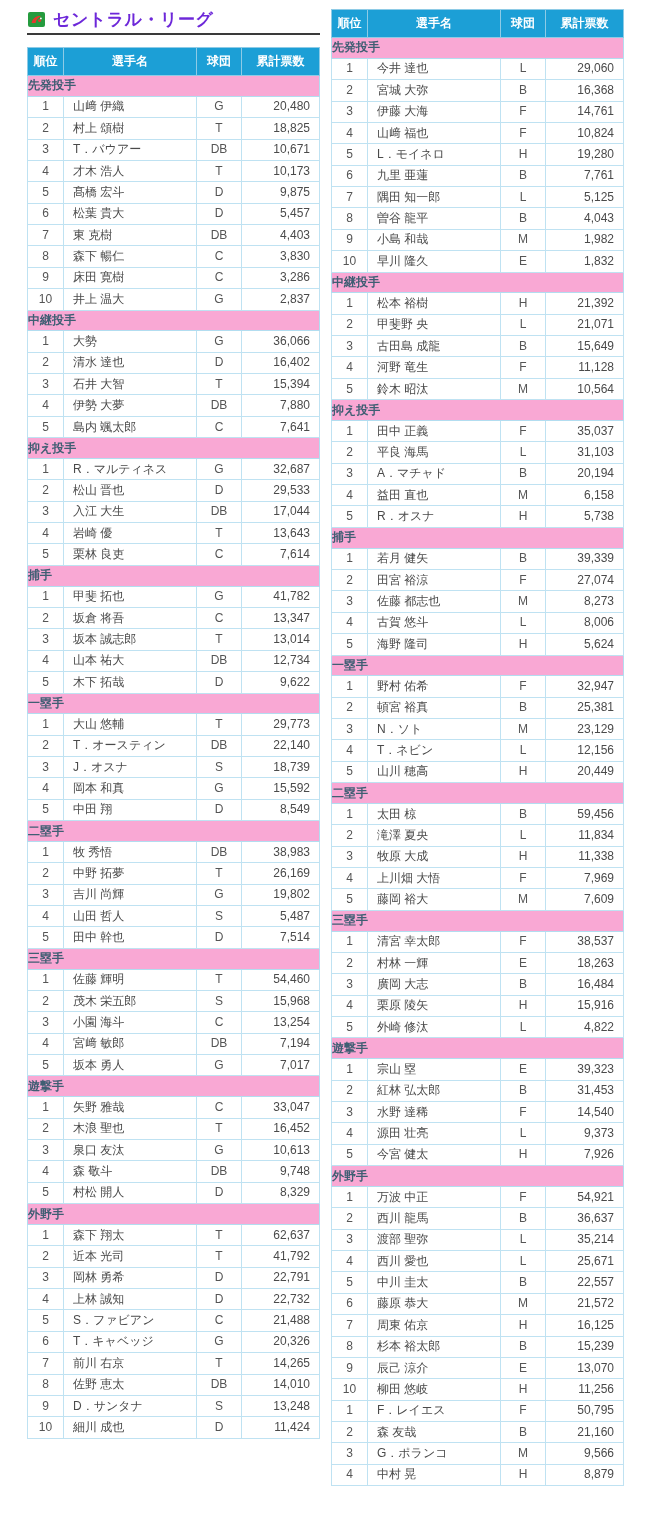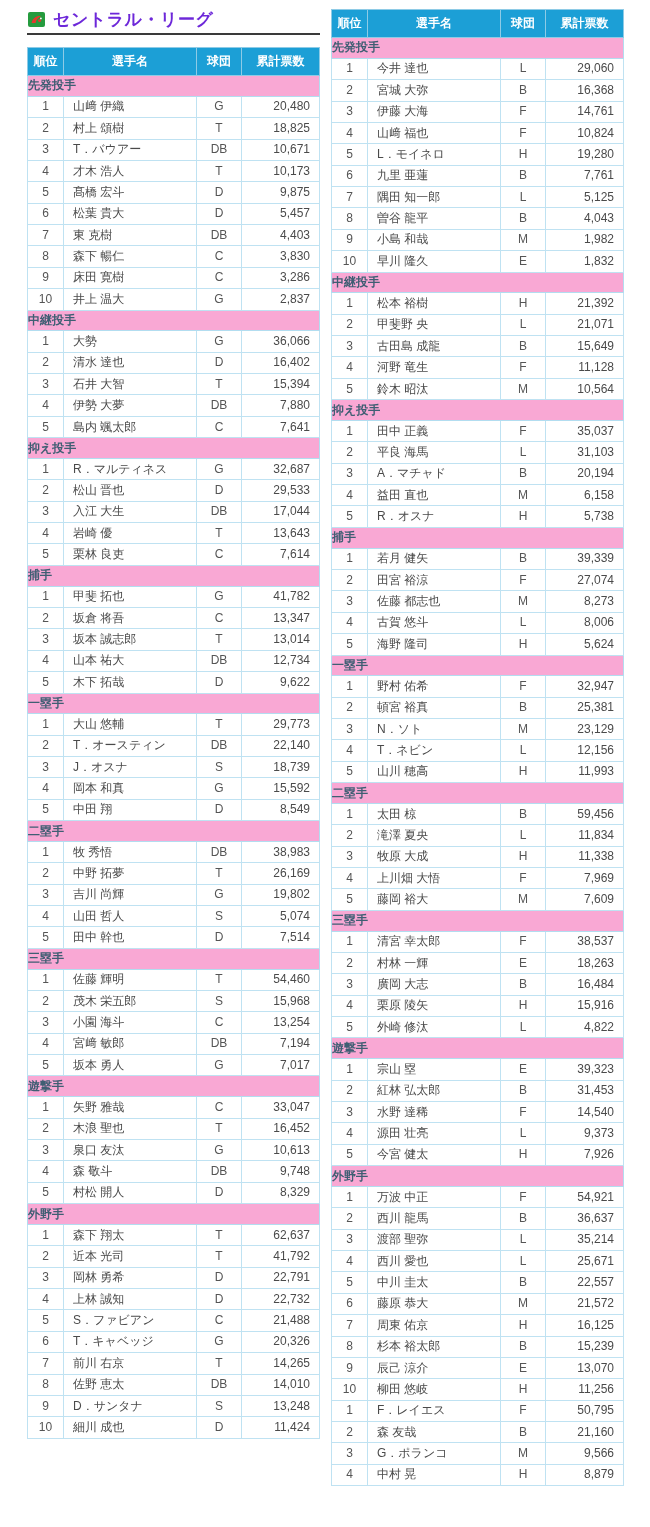--- a/index.html
+++ b/index.html
@@ -286,21 +286,21 @@
           <tr>
             <td class="rank">3</td>
             <td class="name">吉川 尚輝</td>
             <td class="team">G</td>
             <td class="votes">19,802</td>
           </tr>
           <tr>
             <td class="rank">4</td>
             <td class="name">山田 哲人</td>
             <td class="team">S</td>
-            <td class="votes">5,074</td>
+            <td class="votes">5,487</td>
           </tr>
           <tr>
             <td class="rank">5</td>
             <td class="name">田中 幹也</td>
             <td class="team">D</td>
             <td class="votes">7,514</td>
           </tr>
           <tr>
             <td class="section" colspan="4">三塁手</td>
           </tr>
@@ -637,21 +637,21 @@
           <tr>
             <td class="rank">4</td>
             <td class="name">T．ネビン</td>
             <td class="team">L</td>
             <td class="votes">12,156</td>
           </tr>
           <tr>
             <td class="rank">5</td>
             <td class="name">山川 穂高</td>
             <td class="team">H</td>
-            <td class="votes">11,993</td>
+            <td class="votes">20,449</td>
           </tr>
           <tr>
             <td class="section" colspan="4">二塁手</td>
           </tr>
           <tr>
             <td class="rank">1</td>
             <td class="name">太田 椋</td>
             <td class="team">B</td>
             <td class="votes">59,456</td>
           </tr>

